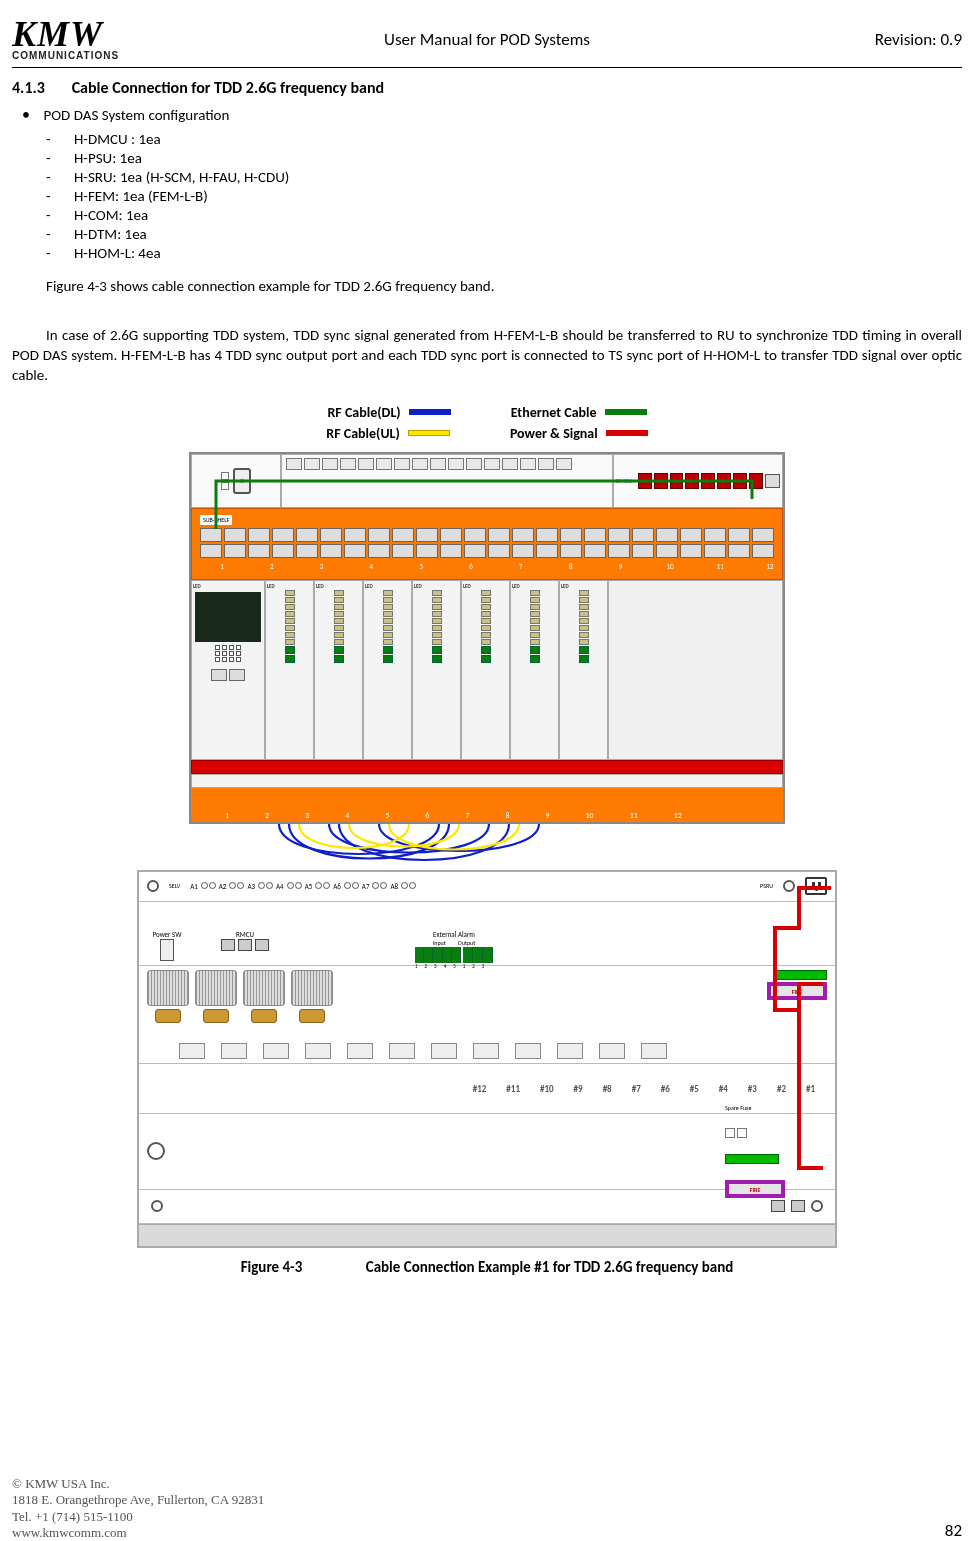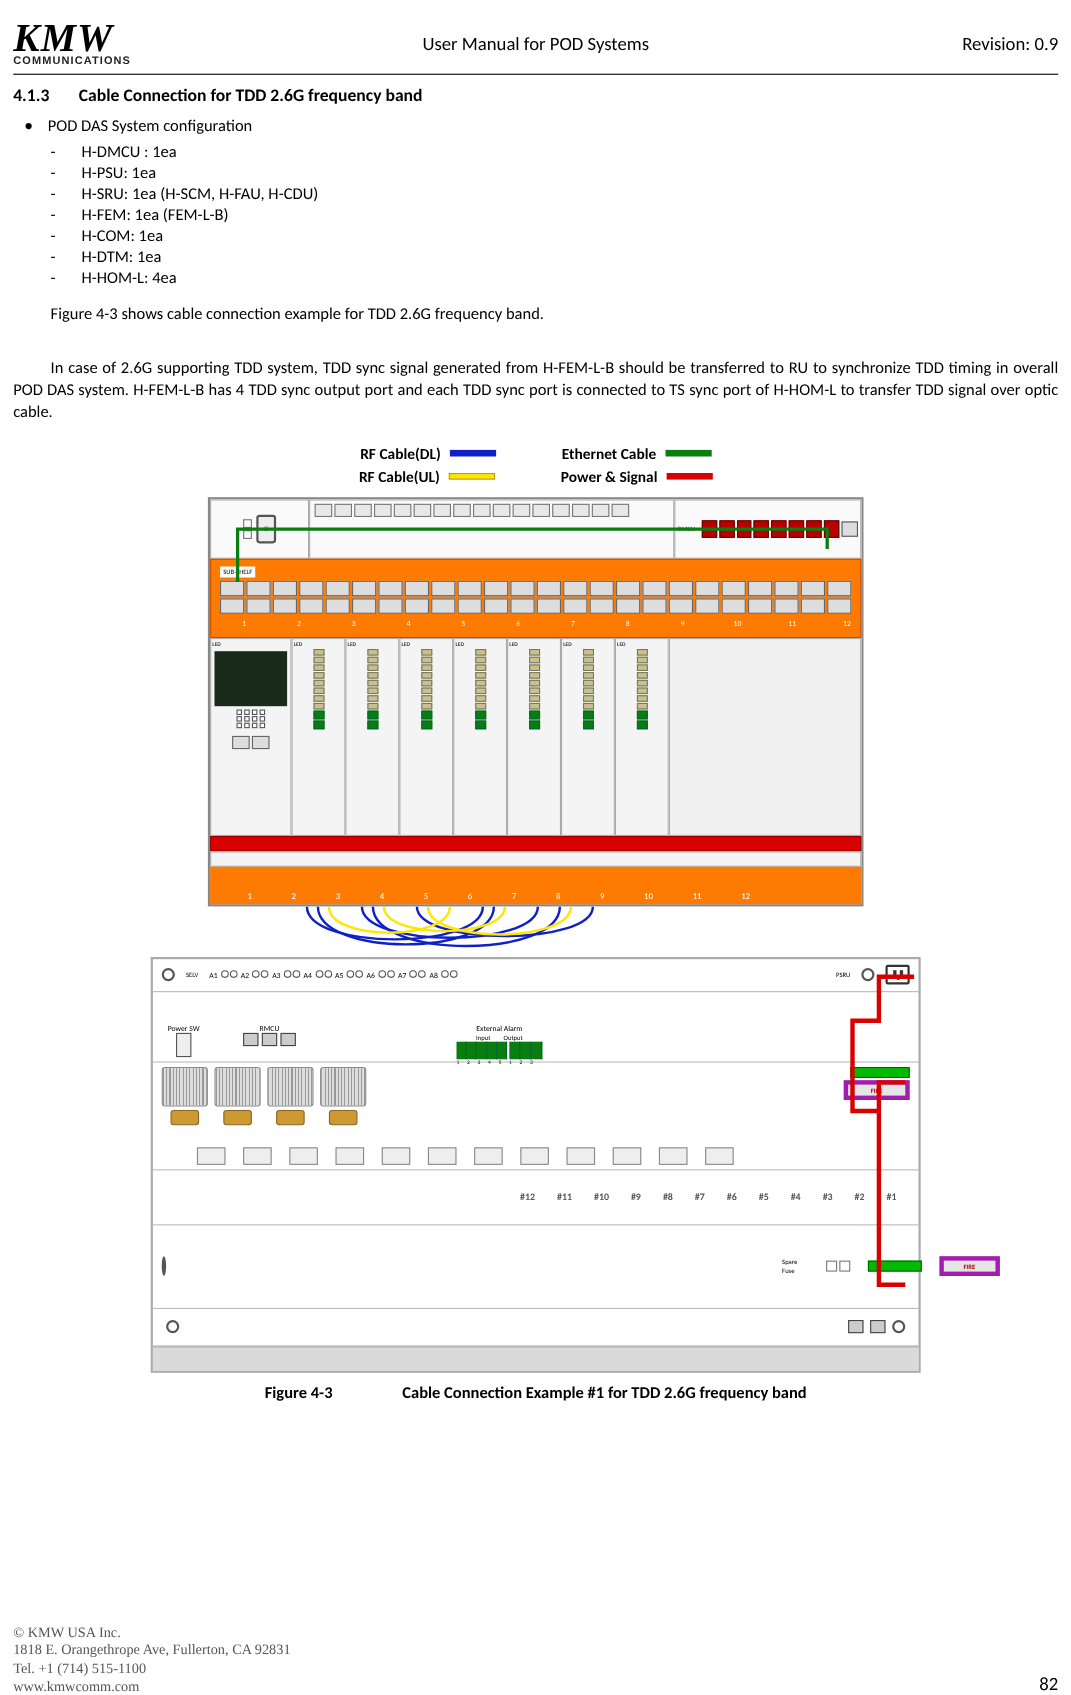--- a/index.html
+++ b/index.html
@@ -711,21 +711,21 @@
       <span class="slot-lbl">#6</span>
         <span class="slot-lbl">#5</span>
       <span class="slot-lbl">#4</span>
         <span class="slot-lbl">#3</span>
       <span class="slot-lbl">#2</span>
         <span class="slot-lbl">#1</span>
     </div>
 
     <div class="c2-row c2-r5">
       <div class="knob"></div>
-      <div style="display:flex; flex-direction:row; gap:16px; align-items:center;">
+      <div style="display:flex; flex-direction:column; gap:16px; align-items:flex-start;">
         <div style="font-size:6px;">Spare Fuse</div>
         <div style="display:flex; gap:2px;">
             <div style="width:10px;height:10px;border:1px solid #777;"></div>
             <div style="width:10px;height:10px;border:1px solid #777;"></div>
           </div>
         <div class="grn-ind"></div>
         <div class="fire-box">FIRE</div>
       </div>
     </div>
 

